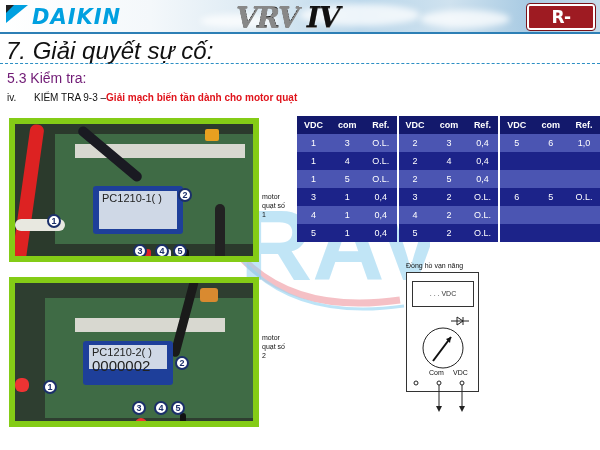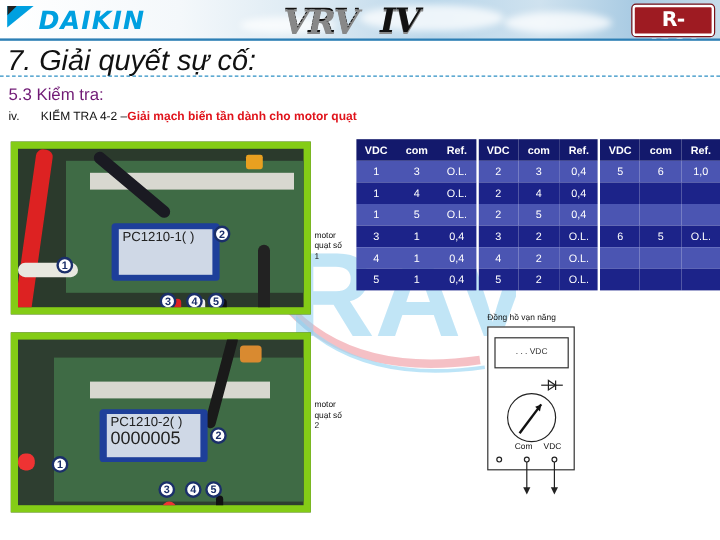--- a/index.html
+++ b/index.html
@@ -20,21 +20,21 @@
     border-top: 18px solid #00a0e0; border-right: 22px solid transparent; }
   .logo-mark::after { content: ""; position: absolute; left: 0; top: 0; width: 8px; height: 8px;
     background: #222; clip-path: polygon(0 0, 100% 0, 0 100%); }
   .logo-text { font-family: "DejaVu Sans", sans-serif; font-weight: bold; font-style: italic;
     font-size: 21px; color: #00a0e0; letter-spacing: 1px; }
   .vrv { position: absolute; left: 236px; top: 1px; font-family: "DejaVu Serif", serif;
     font-weight: bold; font-style: italic; font-size: 28px; letter-spacing: -1px;
     color: #2a2a2a; text-shadow: 0 1px 0 #888; }
   .vrv .v1 { background: repeating-linear-gradient(180deg, #111 0 2px, #888 2px 3px);
     -webkit-background-clip: text; background-clip: text; color: transparent; text-align: center; }
-  .vrv .v2 { color: #111; margin-left: 18px; }
+  .vrv .v2 { color: #111; margin-left: 8px; }
   .refrig { position: absolute; right: 5px; top: 4px; width: 68px; height: 26px;
     background: #9e1b22; border: 2px solid #fff; outline: 1px solid #7a1218; border-radius: 3px;
     color: #fff; font-family: "DejaVu Sans", sans-serif; font-weight: bold; font-size: 17px;
     text-align: center; line-height: 22px; letter-spacing: -0.5px; }
 
   .title { position: absolute; left: 6px; top: 37px; font-size: 24px; font-style: italic; color: #111;
     font-family: "Liberation Sans", sans-serif; }
   .title-rule { position: absolute; left: 0; top: 63px; width: 600px; height: 0;
     border-top: 1.5px dashed #2d8fc4; }
   .subhead { position: absolute; left: 7px; top: 70px; font-size: 14px; color: #701a75; }
@@ -92,21 +92,21 @@
     <span class="v1">VRV</span><span class="v2">IV</span>
   </div>
   <div class="refrig">R-410A</div>
 </div>
 
 <div class="title">7. Giải quyết sự cố:</div>
 <div class="title-rule"></div>
 <div class="subhead">5.3 Kiểm tra:</div>
 <div class="item">
   <span class="num">iv.</span>
-  <span>KIỂM TRA 4-2 – </span>
+  <span>KIỂM TRA 9-3 – </span>
   <span class="red">Giải mạch biến tần dành cho motor quạt</span>
 </div>
 
 <svg class="watermark" viewBox="0 0 230 200">
   <path d="M10 60 Q 60 170 200 150" stroke="#f3b0b6" stroke-width="7" fill="none" opacity="0.8"></path>
   <path d="M14 66 Q 64 176 204 156" stroke="#9fd8f3" stroke-width="3" fill="none" opacity="0.7"></path>
   <text x="40" y="130" font-family="Liberation Sans, sans-serif" font-weight="bold" font-size="100" fill="#8fd0f0" opacity="0.55">RAV</text>
 </svg>
 
 <div class="photo photo1">
@@ -137,23 +137,23 @@
   <div>1</div>
 </div>
 
 <div class="photo photo2">
   <div class="pcb" style="left:30px;top:15px;width:210px;height:120px;"></div>
   <div class="pcb" style="left:60px;top:35px;width:150px;height:14px;background:#d8d8d0;"></div>
   <div class="wire" style="left:165px;top:-5px;width:9px;height:80px;background:#1a1a1a;transform:rotate(15deg);"></div>
   <div class="wire" style="left:185px;top:5px;width:18px;height:14px;background:#d98a30;border-radius:3px;"></div>
   <div class="wire" style="left:0px;top:95px;width:14px;height:14px;background:#e33;"></div>
   <div class="lcd" style="left:68px;top:58px;width:90px;height:44px;">
-    <div class="lcd-inner" style="left:6px;top:4px;width:78px;height:36px;font-size:13px;padding:2px 3px;">
+    <div class="lcd-inner" style="left:6px;top:4px;width:78px;height:24px;font-size:13px;padding:2px 3px;">
       <div style="font-size:11px;">PC1210-2(     )</div>
-      <div style="font-size:15px;">0000005</div>
+      <div style="font-size:15px;">0000002</div>
     </div>
   </div>
   <div class="wire" style="left:120px;top:135px;width:12px;height:15px;background:#e33;"></div>
   <div class="wire" style="left:165px;top:130px;width:6px;height:20px;background:#111;"></div>
   <div class="callout" style="left:28px;top:97px;">1</div>
   <div class="callout" style="left:160px;top:73px;">2</div>
   <div class="callout" style="left:117px;top:118px;">3</div>
   <div class="callout" style="left:139px;top:118px;">4</div>
   <div class="callout" style="left:156px;top:118px;">5</div>
 </div>

